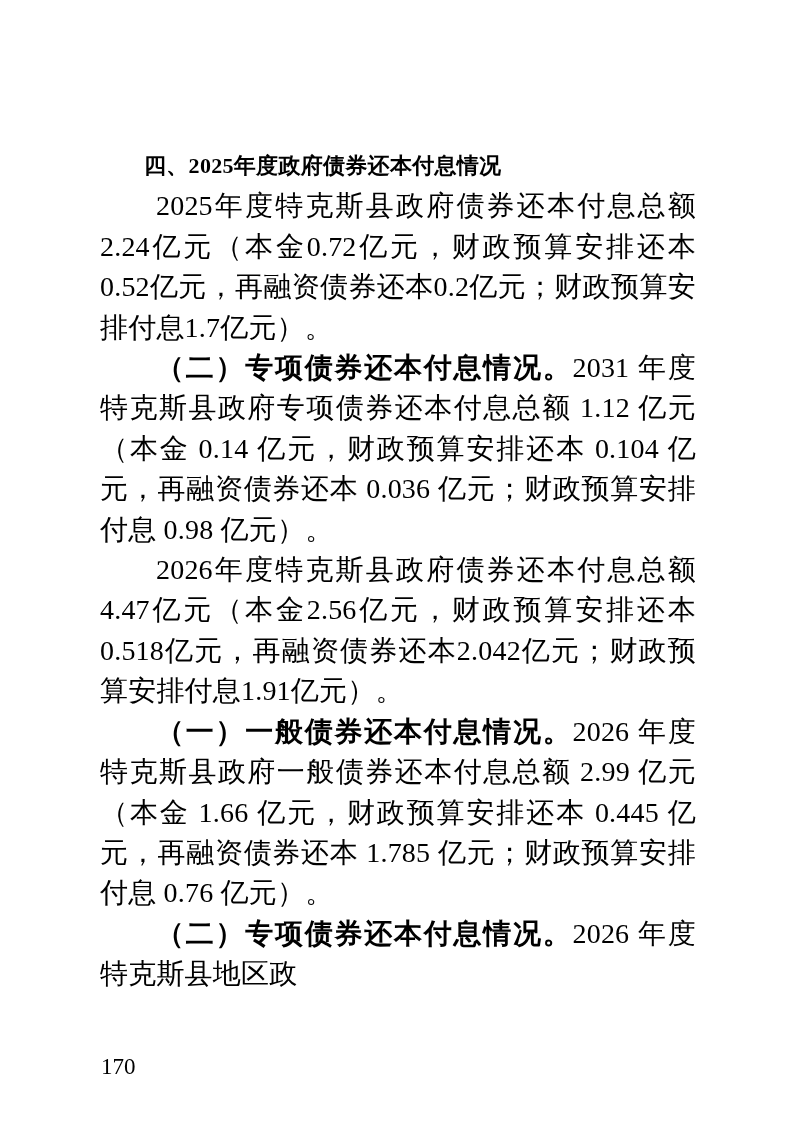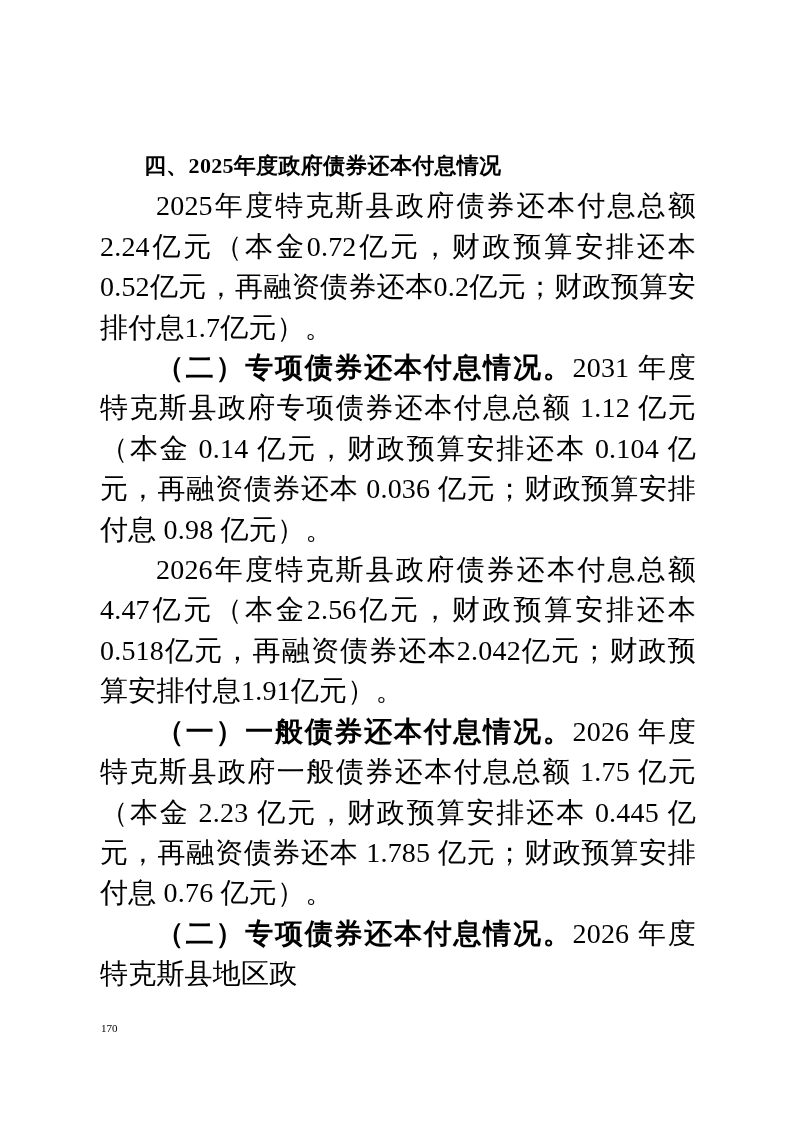--- a/index.html
+++ b/index.html
@@ -33,41 +33,41 @@
     margin: 0;
     font-size: 22px;
     line-height: 40.4px;
     font-weight: bold;
     text-indent: 2em;
     letter-spacing: 0.3px;
   }
   .page-number {
     position: absolute;
     left: 101px;
-    top: 1016px;
-    font-size: 11px;
+    top: 1055px;
+    font-size: 23px;
     line-height: 24px;
   }
 </style>
 </head>
 <body>
 
 <div class="page">
   <div class="content">
 
     <p class="heading">四、2025年度政府债券还本付息情况</p>
 
     <p class="doc"><span>2025年度特克斯县政府债券还本付息总额2.24亿元（本金0.72亿元，财政预算安排还本0.52亿元，再融资债券还本0.2亿元；财政预算安排付息1.7亿元）。</span></p>
 
 
     <p class="doc"><b class="lead">（二）专项债券还本付息情况。</b><span>2031 年度特克斯县政府专项债券还本付息总额 1.12 亿元（本金 0.14 亿元，财政预算安排还本 0.104 亿元，再融资债券还本 0.036 亿元；财政预算安排付息 0.98 亿元）。</span></p>
 
 
     <p class="doc"><span>2026年度特克斯县政府债券还本付息总额4.47亿元（本金2.56亿元，财政预算安排还本0.518亿元，再融资债券还本2.042亿元；财政预算安排付息1.91亿元）。</span></p>
 
-    <p class="doc"><b class="lead">（一）一般债券还本付息情况。</b><span>2026 年度特克斯县政府一般债券还本付息总额 1.75 亿元（本金 2.23 亿元，财政预算安排还本 0.445 亿元，再融资债券还本 1.785 亿元；财政预算安排付息 0.76 亿元）。</span></p>
+    <p class="doc"><b class="lead">（一）一般债券还本付息情况。</b><span>2026 年度特克斯县政府一般债券还本付息总额 2.99 亿元（本金 1.66 亿元，财政预算安排还本 0.445 亿元，再融资债券还本 1.785 亿元；财政预算安排付息 0.76 亿元）。</span></p>
 
     <p class="doc"><b class="lead">（二）专项债券还本付息情况。</b><span>2026 年度特克斯县地区政</span></p>
 
   </div>
 
   <div class="page-number">170</div>
 </div>
 
 </body></html>

